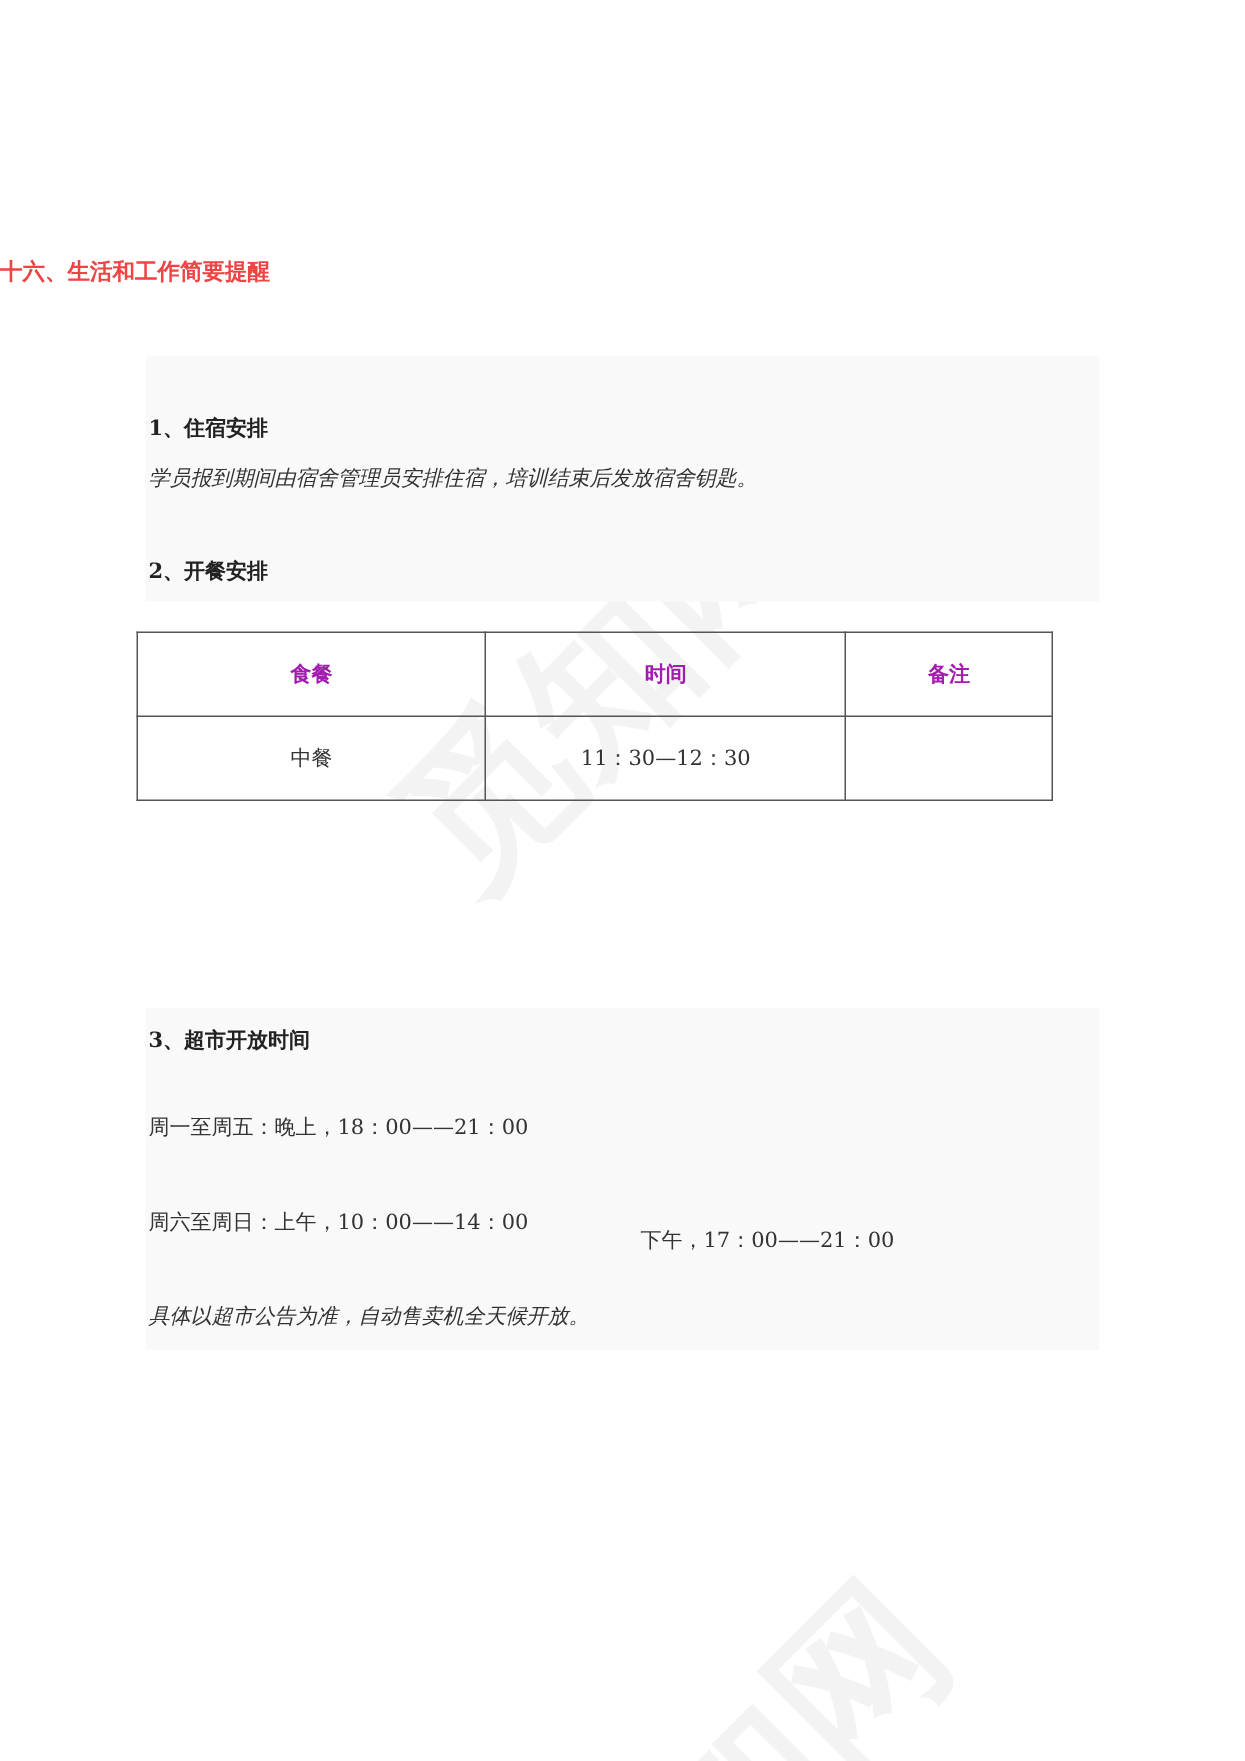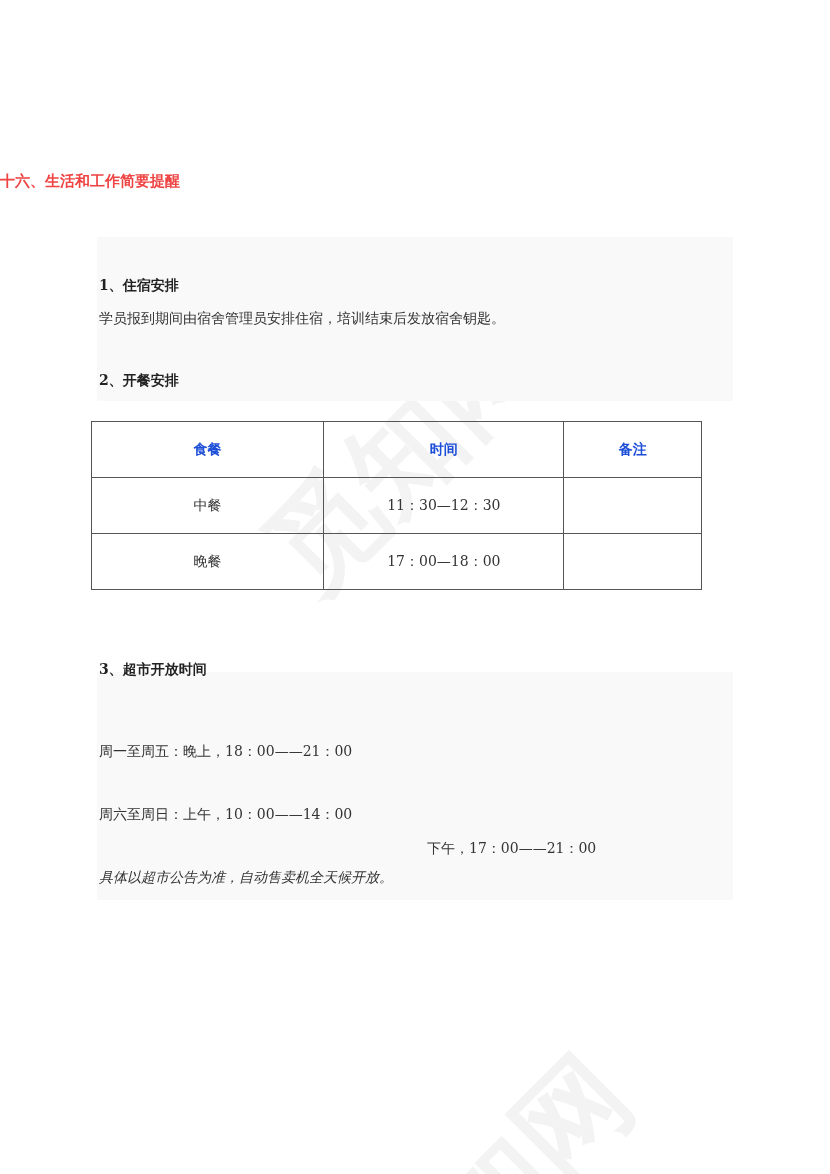--- a/index.html
+++ b/index.html
@@ -20,59 +20,54 @@
   .p {
     position: absolute; left: 99px; font-size: 14px; color: #333; white-space: pre;
   }
   table.meal {
     position: absolute; top: 421px; left: 91px; width: 611px; border-collapse: collapse;
     font-size: 14px; color: #333;
   }
   table.meal td, table.meal th {
     border: 1px solid #555; height: 55px; text-align: center; padding: 0;
   }
-  table.meal th { font-weight: bold; color: #1d4ed8; }
+  table.meal th { font-weight: bold; color: #a21caf; }
   .c1 { width: 232px; } .c2 { width: 240px; font-family: Liberation Serif, serif; } .c3 { width: 137px; }
   .wm {
     position: absolute; font-size: 110px; font-weight: bold; color: #000; opacity: 0.045;
     transform: rotate(-45deg); white-space: nowrap; pointer-events: none;
     font-family: "DejaVu Sans", sans-serif;
   }
 </style>
 </head>
 <body>
 
 <div class="wm" style="top:380px; left:240px;">觅知网</div>
 <div class="wm" style="top:1120px; left:330px;">觅知网</div>
 
 <div class="title">十六、生活和工作简要提醒</div>
 
 <div class="shade" style="top:237px; height:164px;"></div>
 <div class="h" style="top:245px;margin-top:32px;">1、住宿安排</div>
-<div class="p" style="top:310px;">学员报到期间由宿舍管理员安排住宿，培训结束后发放宿舍钥匙。</div>
+<div class="p" style="top:310px;font-style:italic;">学员报到期间由宿舍管理员安排住宿，培训结束后发放宿舍钥匙。</div>
 <div class="h" style="top:372px;">2、开餐安排</div>
 
 <table class="meal">
   <tbody>
       <tr>
     <th class="c1">食餐</th>
     <th class="c2">时间</th>
     <th class="c3">备注</th>
   </tr>
   <tr>
     <td>中餐</td>
     <td>11：30—12：30</td>
     <td></td>
   </tr>
-  <tr>
-    <td>晚餐</td>
-    <td>17：00—18：00</td>
-    <td></td>
-  </tr>
 </tbody>
   </table>
 
 <div class="shade" style="top:672px; height:228px;"></div>
-<div class="h" style="top:661px;">3、超市开放时间</div>
+<div class="h" style="top:685px;">3、超市开放时间</div>
 <div class="p" style="top:743px;">周一至周五：晚上，18：00——21：00</div>
 <div class="p" style="top:806px;">周六至周日：上午，10：00——14：00</div>
-<div class="p" style="top:840px; left:427px;">下午，17：00——21：00</div>
+<div class="p" style="top:818px; left:427px;">下午，17：00——21：00</div>
 <div class="p" style="top:869px;font-style:italic;">具体以超市公告为准，自动售卖机全天候开放。</div>
 
 </body></html>

